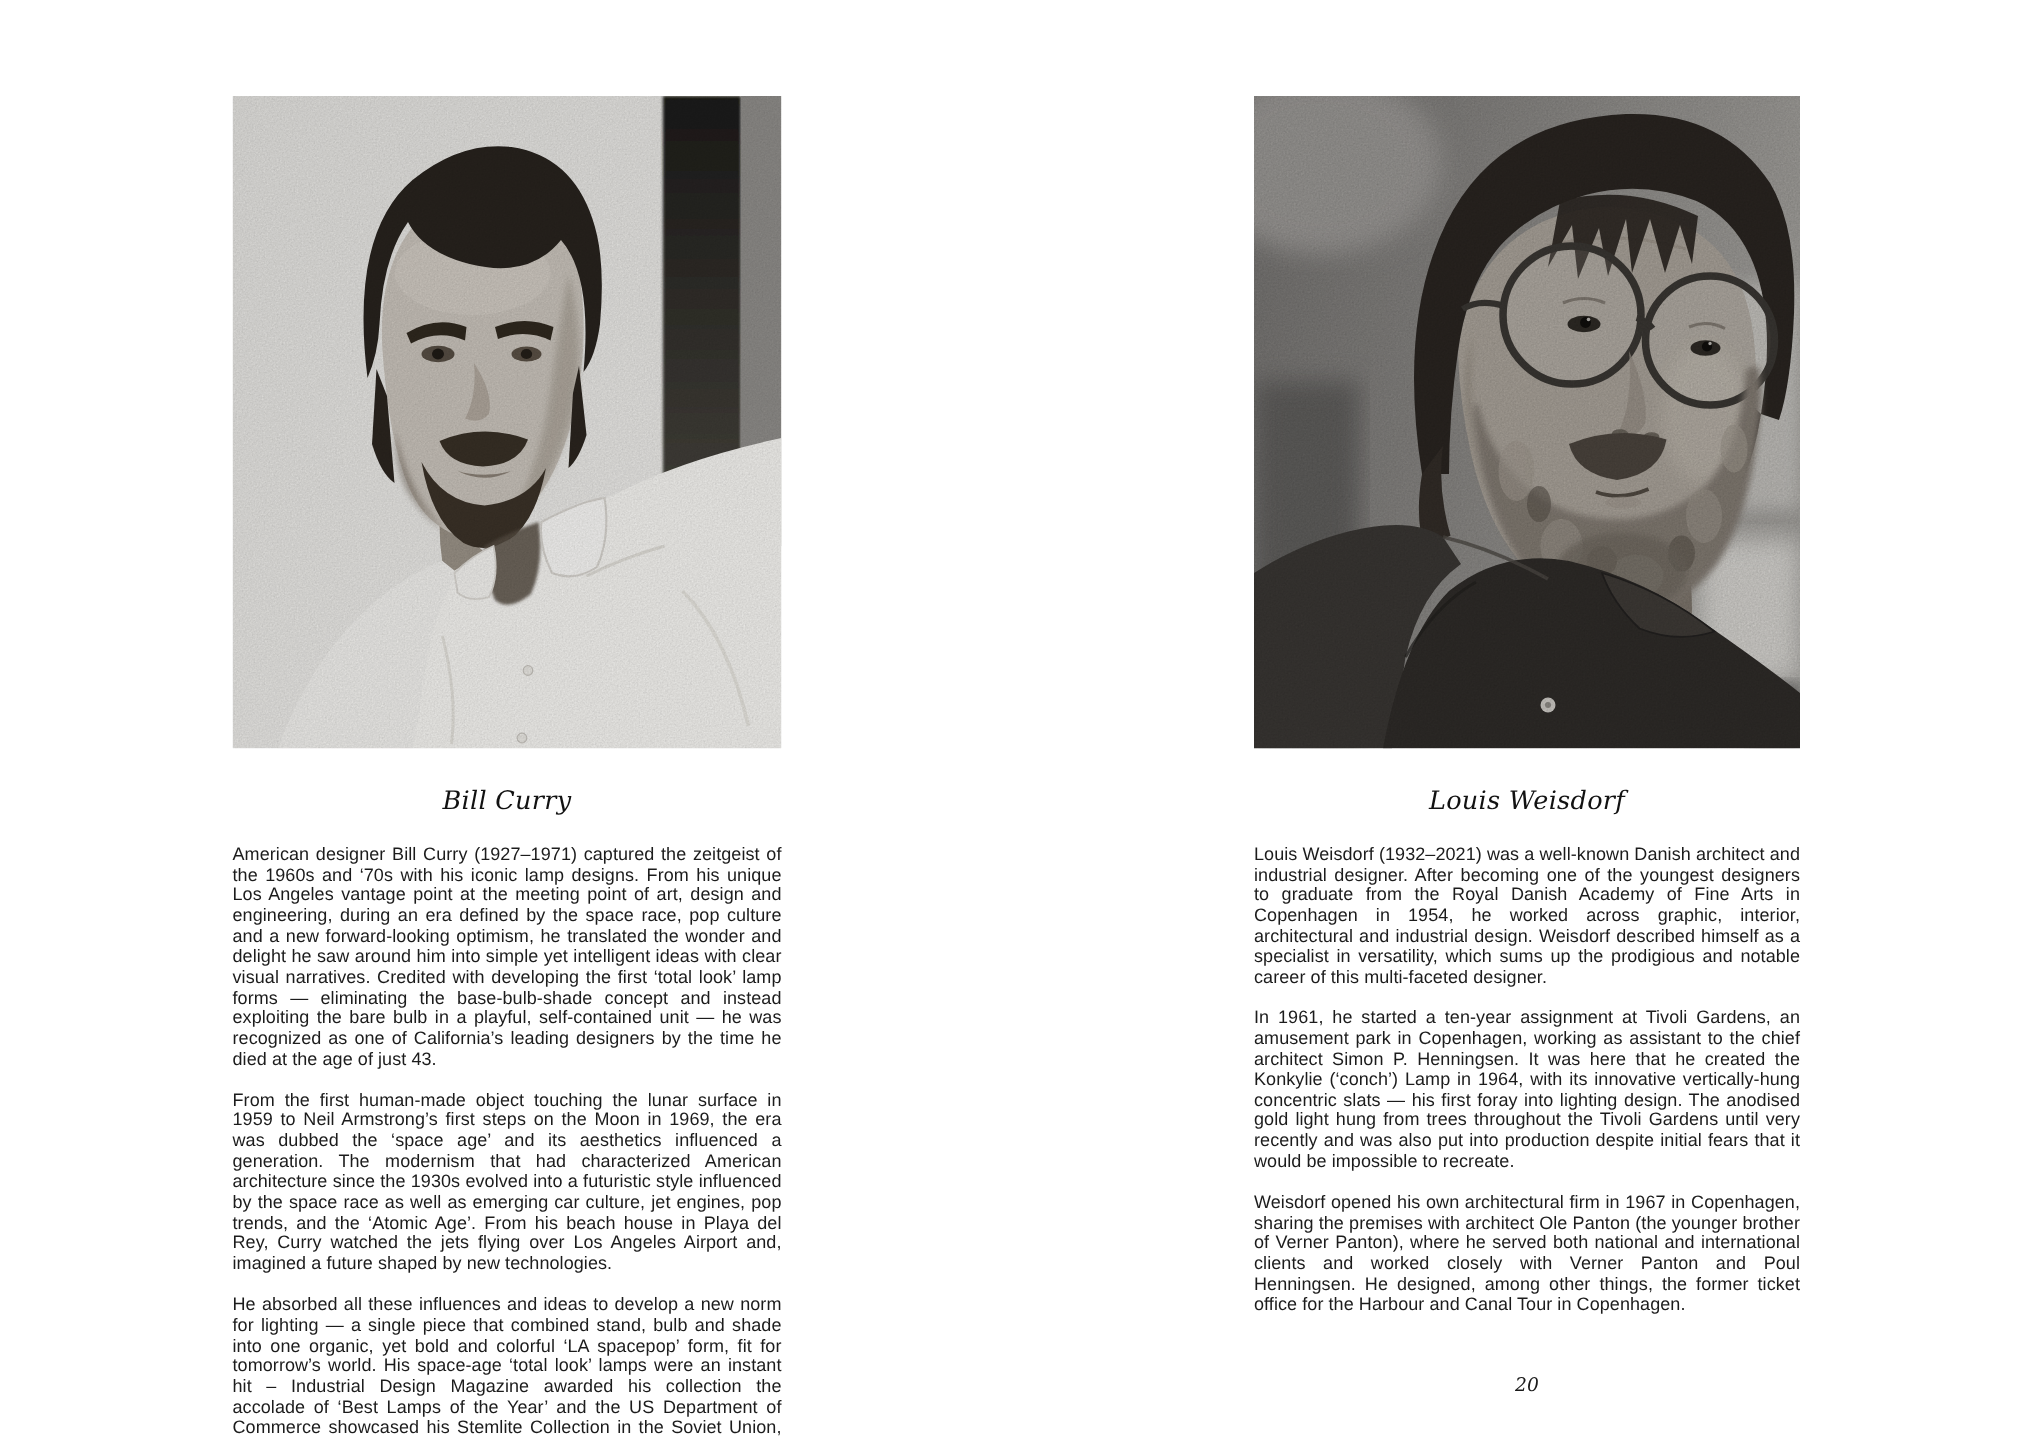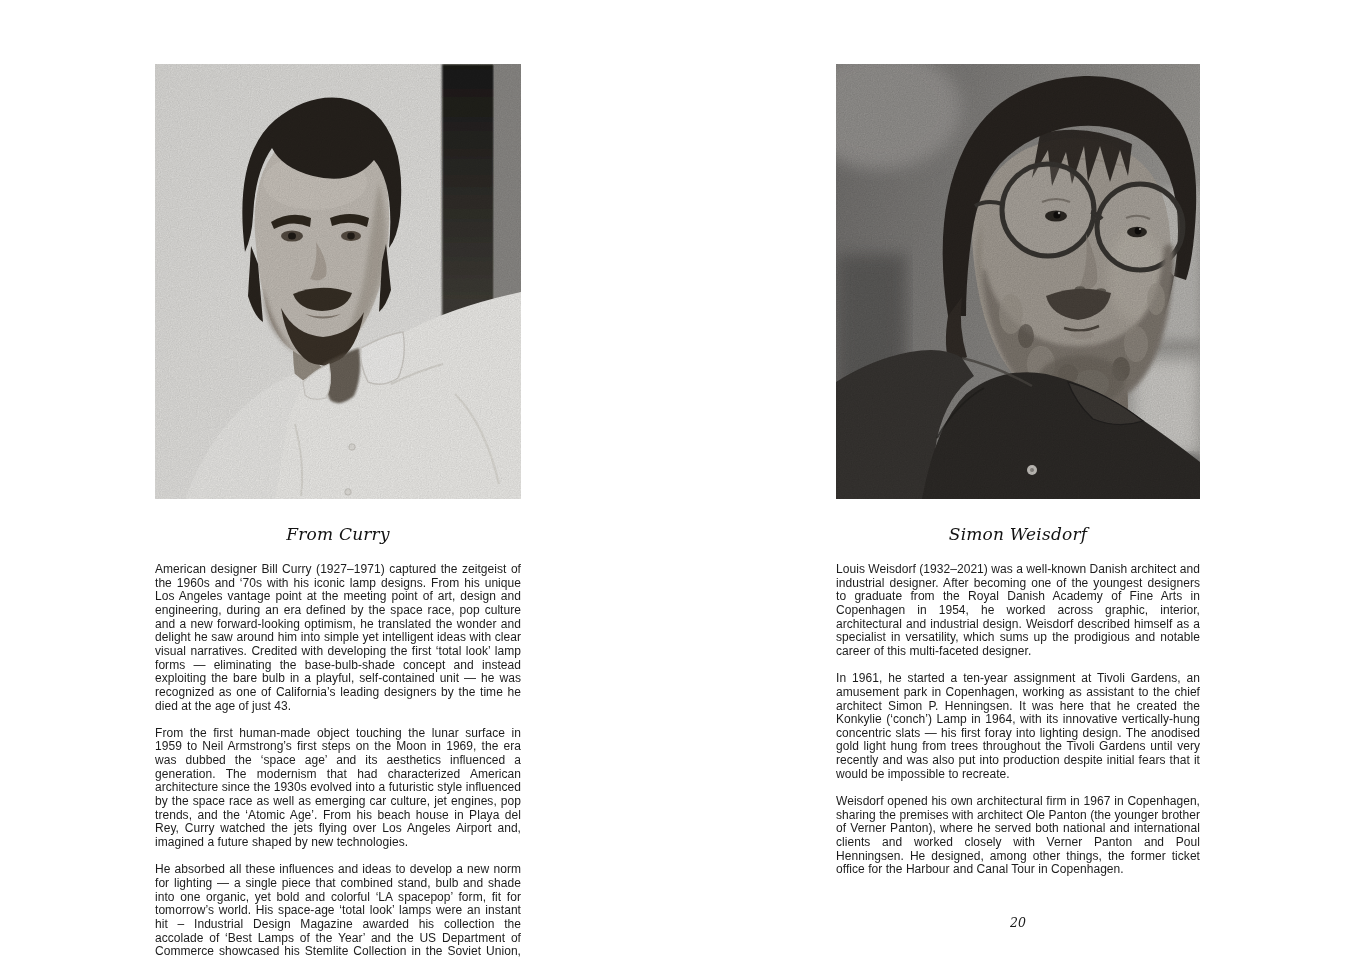--- a/index.html
+++ b/index.html
@@ -118,21 +118,21 @@
 
         <path d="M236 320 Q260 308 288 300" stroke="#e0ded8" stroke-width="2" fill="none"></path>
         <path d="M140 360 Q150 400 146 432" stroke="#e3e1db" stroke-width="2" fill="none"></path>
         <path d="M300 330 Q330 360 344 420" stroke="#e6e4de" stroke-width="2.4" fill="none"></path>
         <circle cx="197" cy="383" r="3.2" fill="#e9e7e2" stroke="#c8c5bf" stroke-width="0.8"></circle>
         <circle cx="193" cy="428" r="3.2" fill="#e9e7e2" stroke="#c8c5bf" stroke-width="0.8"></circle>
         <rect width="366" height="435" filter="url(#bc-grain)" opacity="0.25"></rect>
       </svg>
     </div>
 
-    <div class="designer-title">From Curry</div>
+    <div class="designer-title">Bill Curry</div>
 
     <div class="bio">
       <p>American designer Bill Curry (1927–1971) captured the zeitgeist of the 1960s and ‘70s with his iconic lamp designs. From his unique Los Angeles vantage point at the meeting point of art, design and engineering, during an era defined by the space race, pop culture and a new forward-looking optimism, he translated the wonder and delight he saw around him into simple yet intelligent ideas with clear visual narratives. Credited with developing the first ‘total look’ lamp forms — eliminating the base-bulb-shade concept and instead exploiting the bare bulb in a playful, self-contained unit — he was recognized as one of California’s leading designers by the time he died at the age of just 43.</p>
       <p>From the first human-made object touching the lunar surface in 1959 to Neil Armstrong’s first steps on the Moon in 1969, the era was dubbed the ‘space age’ and its aesthetics influenced a generation. The modernism that had characterized American architecture since the 1930s evolved into a futuristic style influenced by the space race as well as emerging car culture, jet engines, pop trends, and the ‘Atomic Age’. From his beach house in Playa del Rey, Curry watched the jets flying over Los Angeles Airport and, imagined a future shaped by new technologies.</p>
       <p>He absorbed all these influences and ideas to develop a new norm for lighting — a single piece that combined stand, bulb and shade into one organic, yet bold and colorful ‘LA spacepop’ form, fit for tomorrow’s world. His space-age ‘total look’ lamps were an instant hit – Industrial Design Magazine awarded his collection the accolade of ‘Best Lamps of the Year’ and the US Department of Commerce showcased his Stemlite Collection in the Soviet Union, Yugoslavia, and Iraq, as exemplars of American design.</p>
     </div>
 
   </div>
 
   <div class="page page--right">
@@ -219,21 +219,21 @@
         <path d="M86 435 Q100 360 130 330 Q165 302 210 310 Q261 322 301 352 Q336 376 364 398 L364 435 Z" fill="#2f2c29"></path>
         <path d="M232 318 Q273 330 307 357 Q282 365 257 355 Q239 338 232 318 Z" fill="#3f3b37" stroke="#232120" stroke-width="1.2"></path>
         <path d="M126 294 Q160 302 196 322" stroke="#4e4a45" stroke-width="2.4" fill="none" opacity="0.8"></path>
         <path d="M101 374 Q120 340 148 324" stroke="#211f1d" stroke-width="2" fill="none" opacity="0.7"></path>
         <circle cx="196" cy="406" r="5" fill="#cfccc7"></circle>
         <circle cx="196" cy="406" r="2" fill="#8f8c87"></circle>
         <rect width="364" height="435" filter="url(#lw-grain)" opacity="0.3"></rect>
       </svg>
     </div>
 
-    <div class="designer-title">Simon Weisdorf</div>
+    <div class="designer-title">Louis Weisdorf</div>
 
     <div class="bio">
       <p>Louis Weisdorf (1932–2021) was a well-known Danish architect and industrial designer. After becoming one of the youngest designers to graduate from the Royal Danish Academy of Fine Arts in Copenhagen in 1954, he worked across graphic, interior, architectural and industrial design. Weisdorf described himself as a specialist in versatility, which sums up the prodigious and notable career of this multi-faceted designer.</p>
       <p>In 1961, he started a ten-year assignment at Tivoli Gardens, an amusement park in Copenhagen, working as assistant to the chief architect Simon P. Henningsen. It was here that he created the Konkylie (‘conch’) Lamp in 1964, with its innovative vertically-hung concentric slats — his first foray into lighting design. The anodised gold light hung from trees throughout the Tivoli Gardens until very recently and was also put into production despite initial fears that it would be impossible to recreate.</p>
       <p>Weisdorf opened his own architectural firm in 1967 in Copenhagen, sharing the premises with architect Ole Panton (the younger brother of Verner Panton), where he served both national and international clients and worked closely with Verner Panton and Poul Henningsen. He designed, among other things, the former ticket office for the Harbour and Canal Tour in Copenhagen.</p>
     </div>
 
     <div class="page-number">20</div>
   </div>
 

